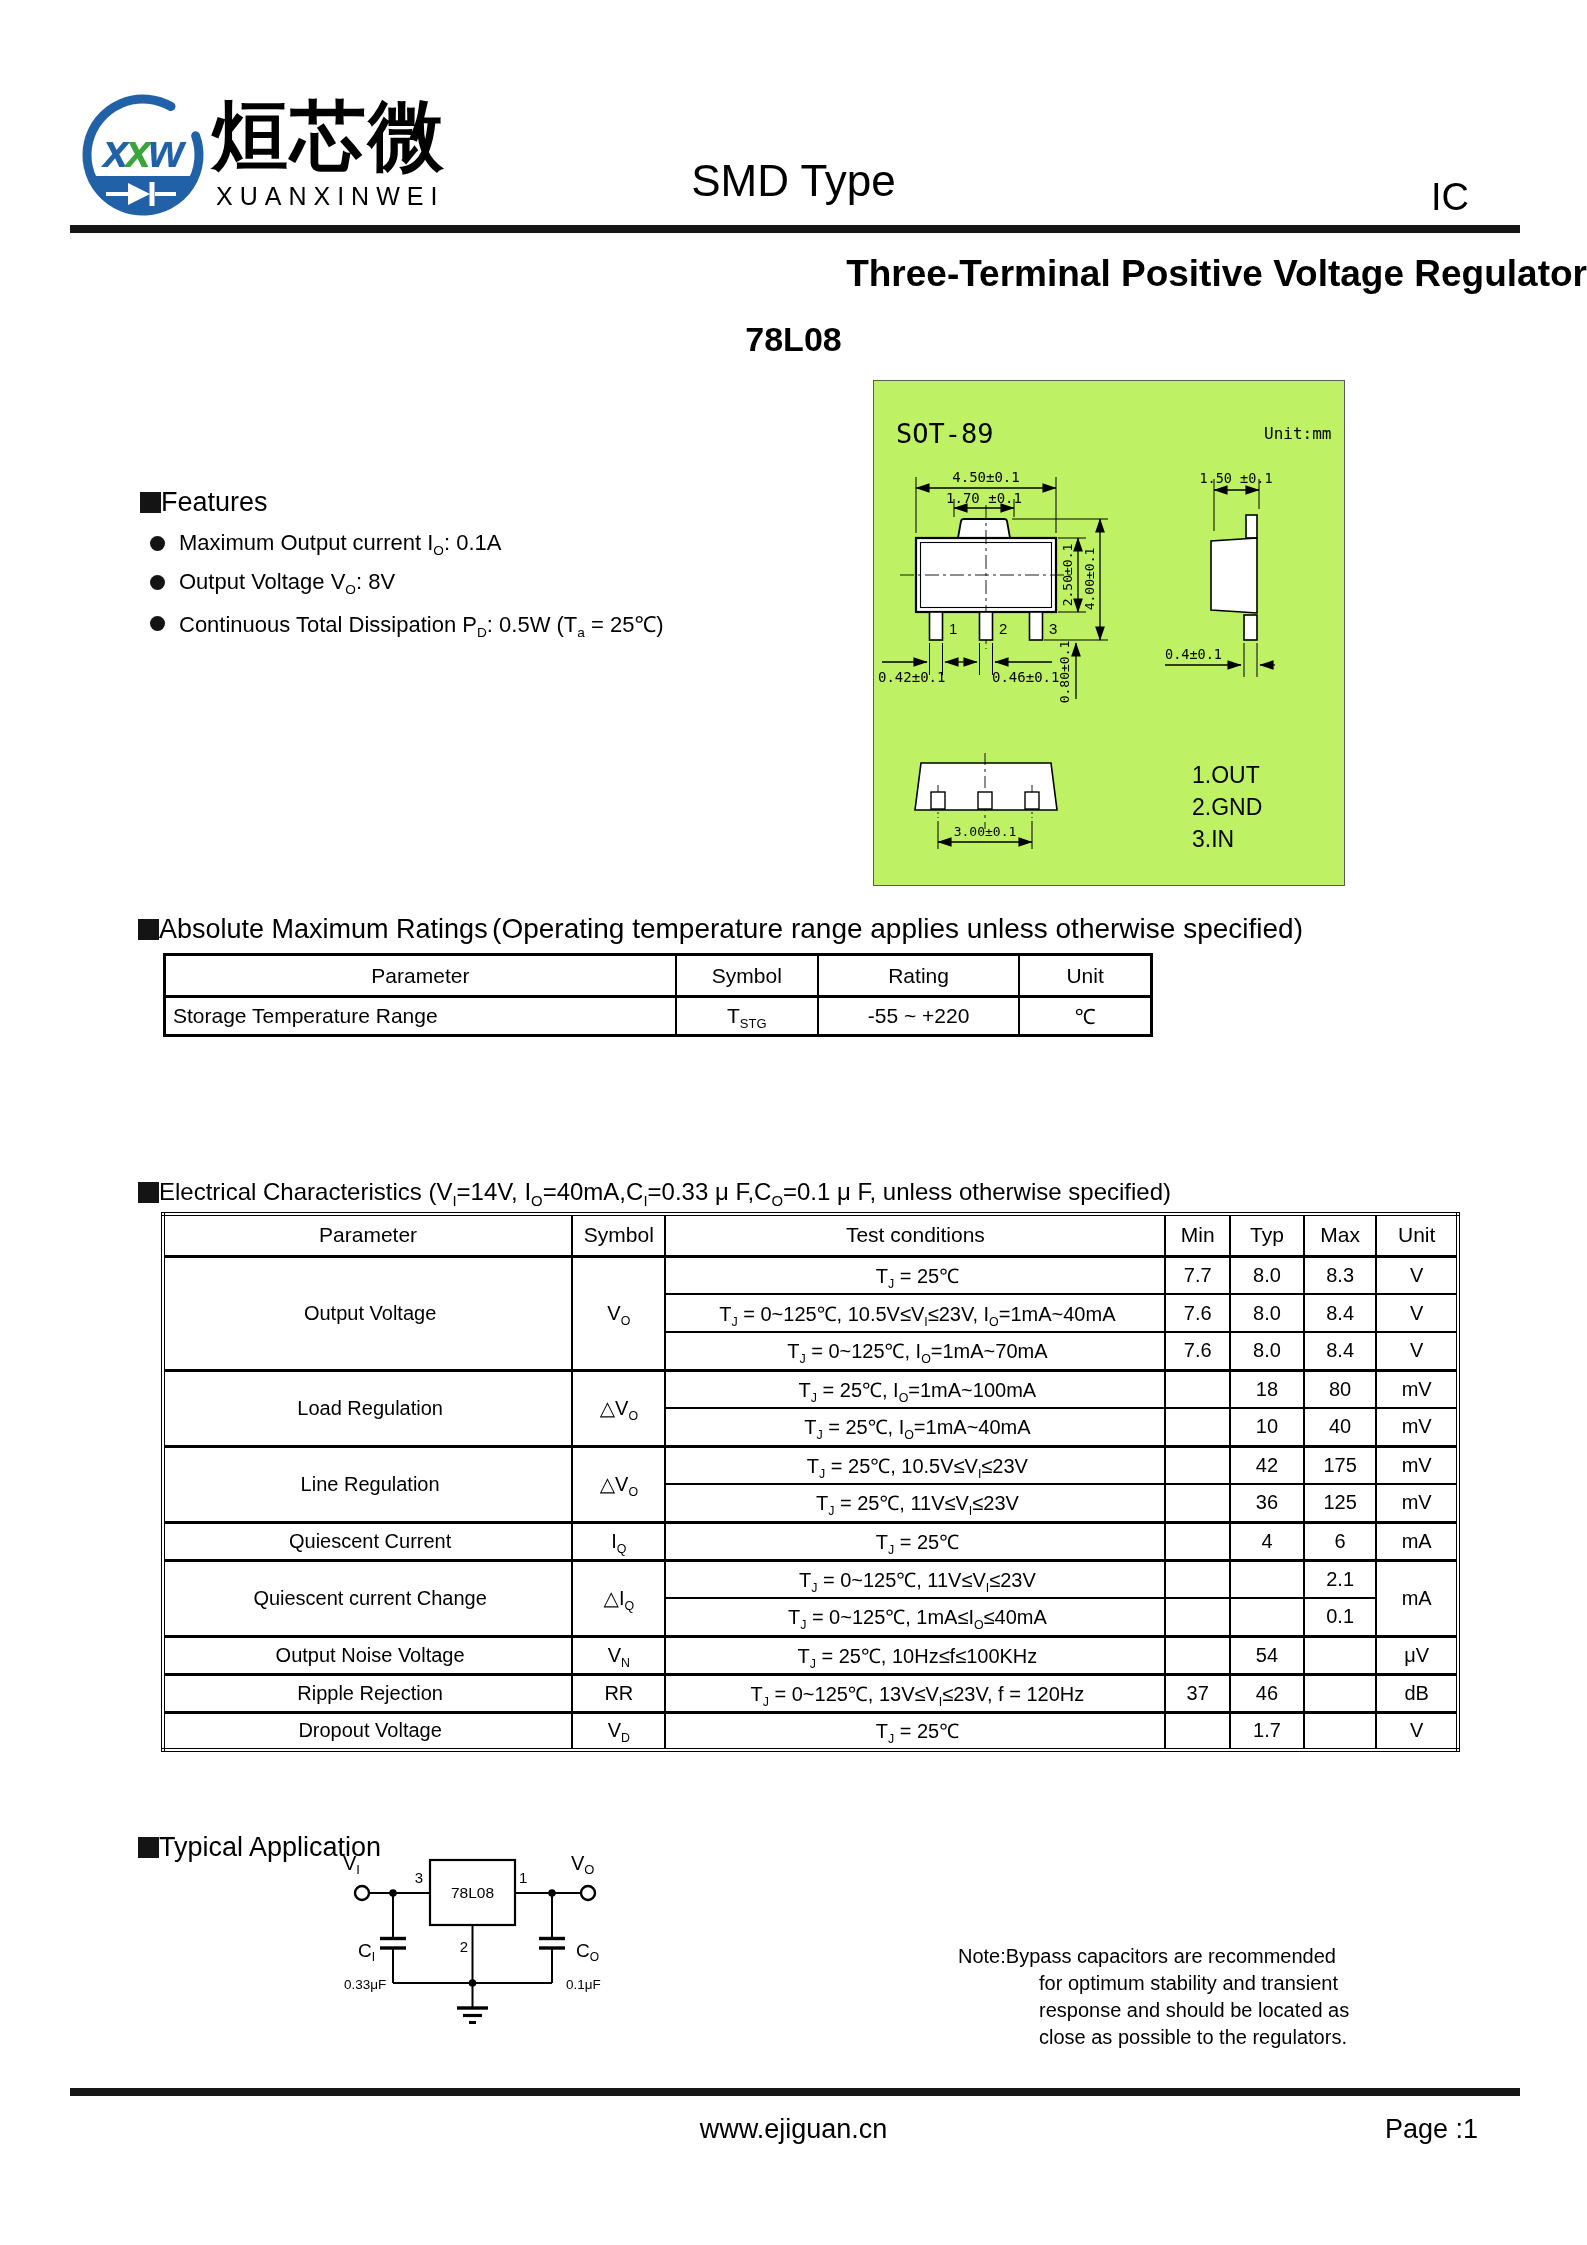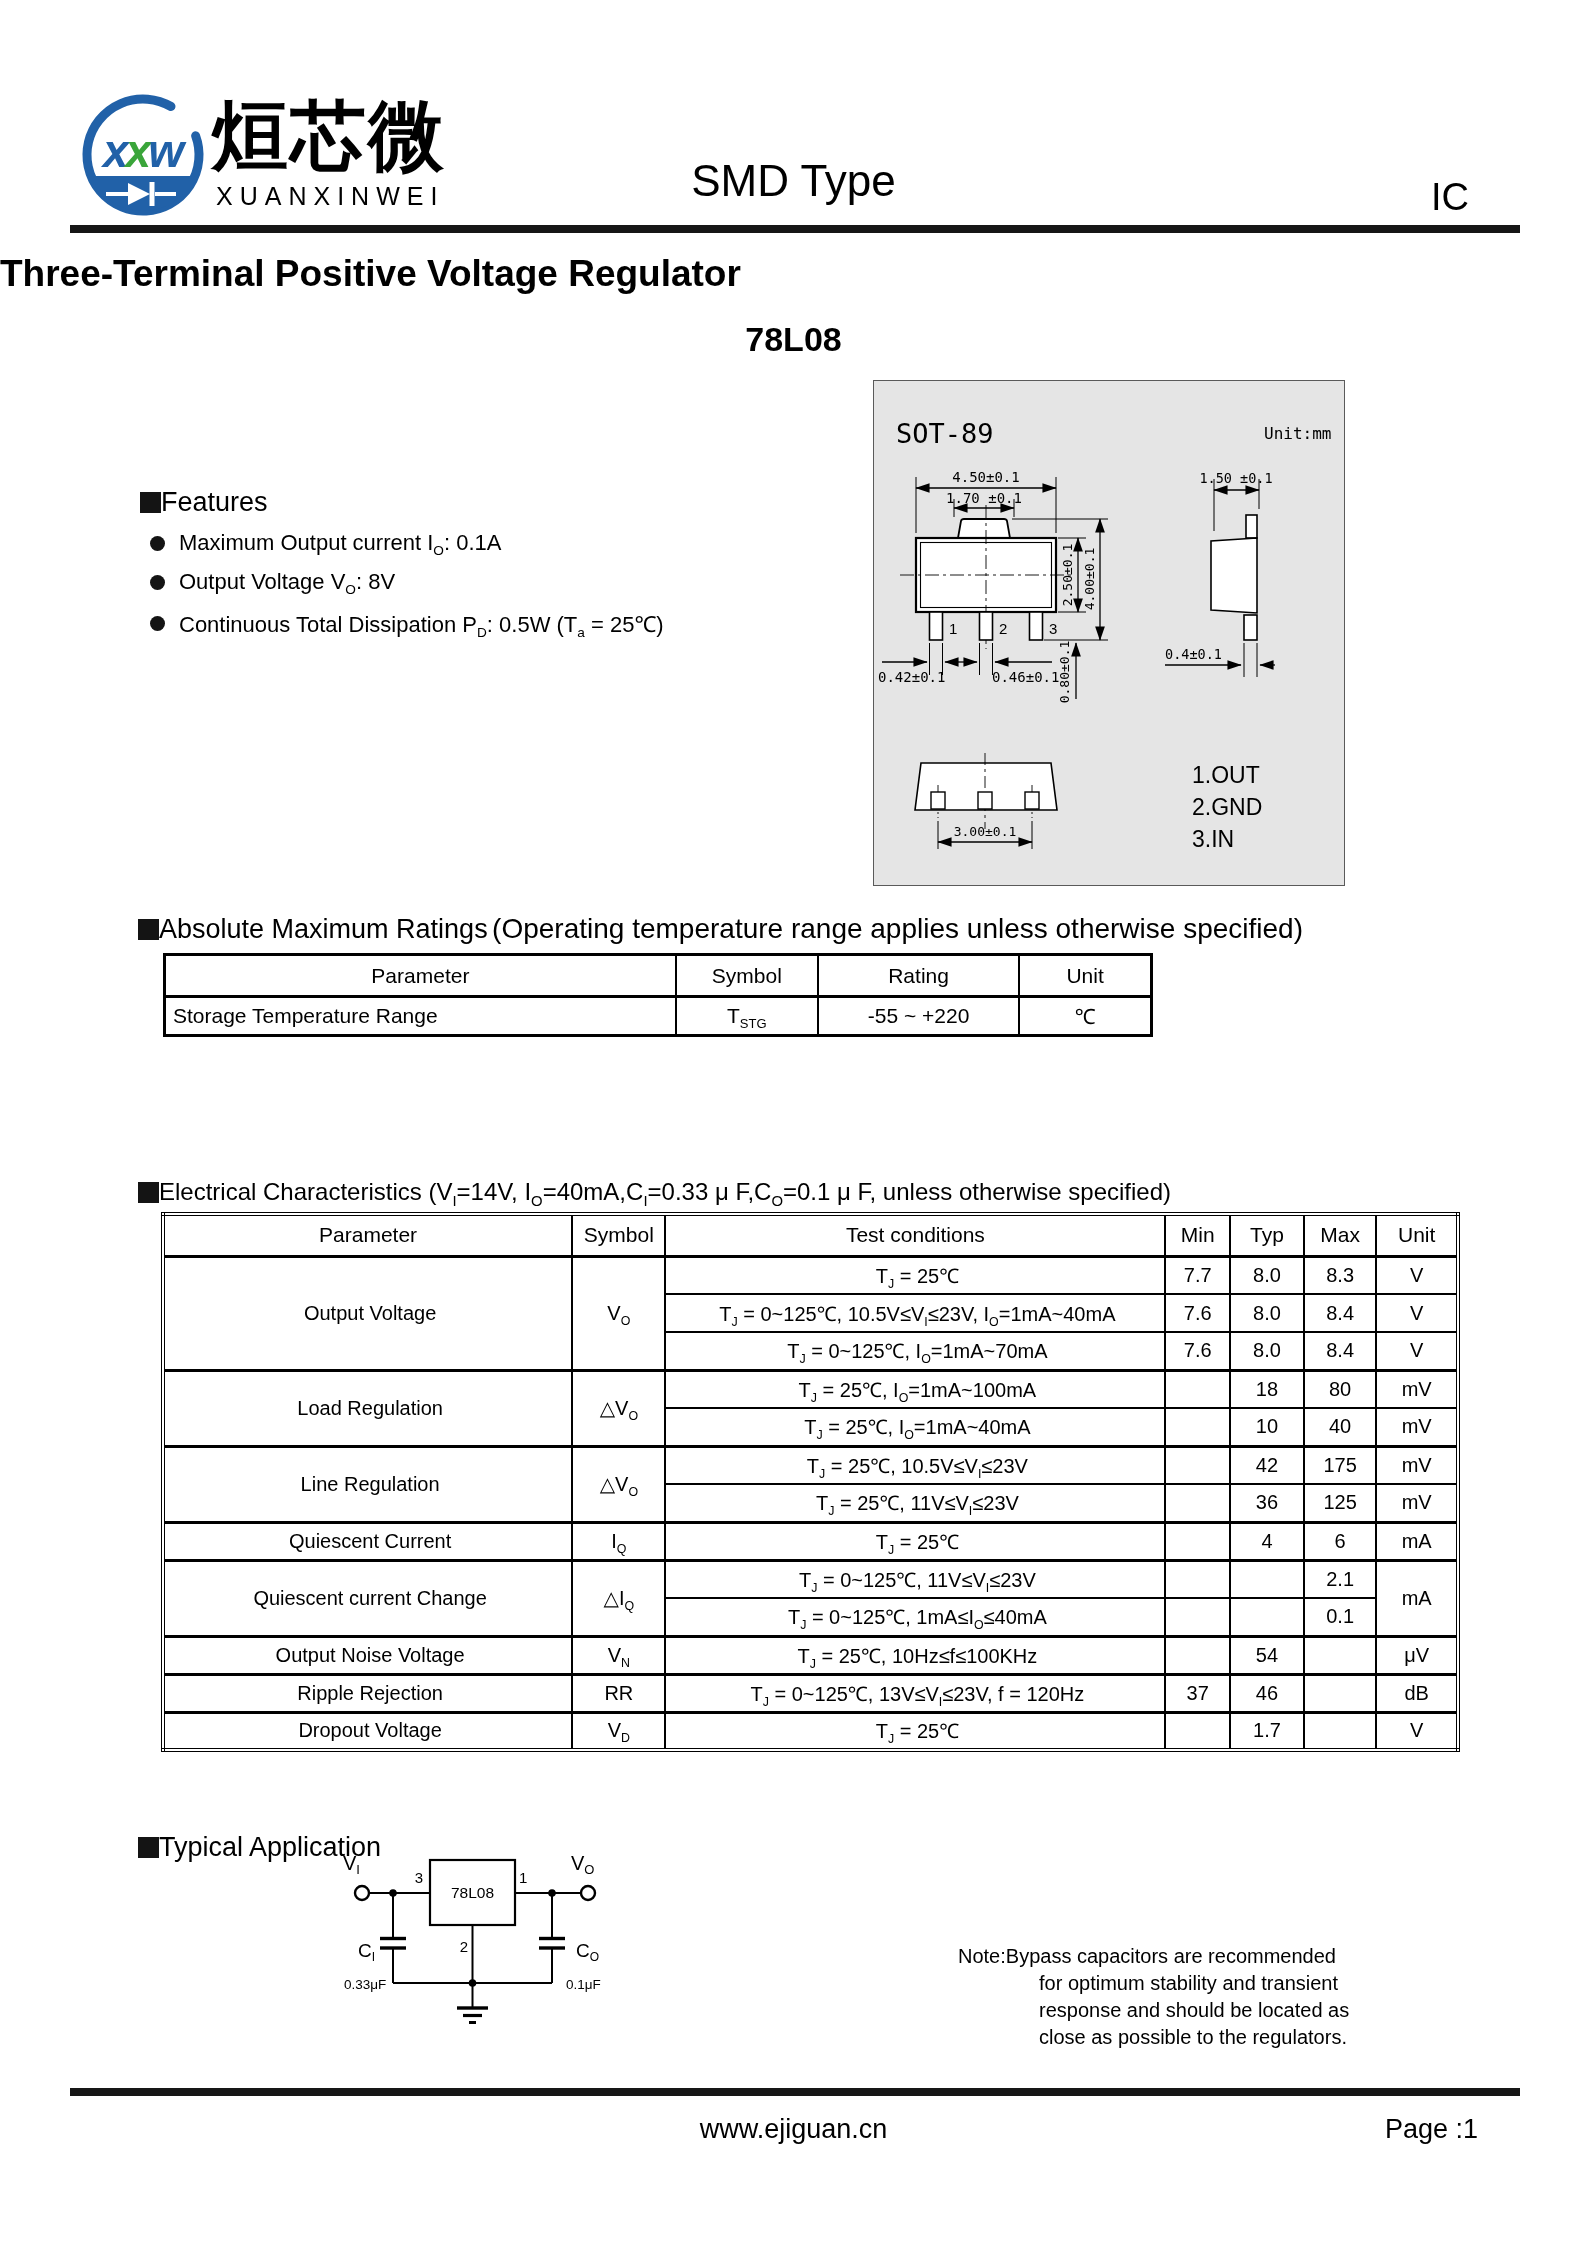--- a/index.html
+++ b/index.html
@@ -9,34 +9,34 @@
   .abs { position:absolute; }
   .rule { position:absolute; left:70px; width:1450px; height:8px; background:#161616; }
 
   
   .brand-cn { position:absolute; left:212px; top:78px; font-size:76px; font-weight:700;
               font-family:"DejaVu Sans",sans-serif; letter-spacing:2px;margin-top:8px; }
   .brand-en { position:absolute; left:216px; top:182px; font-size:25px; letter-spacing:7px; font-weight:400; }
   .doc-type { position:absolute; left:0; right:0; top:156px; text-align:center; font-size:44px; }
   .category { position:absolute; right:118px; top:176px; font-size:38px; }
 
-  .title-main { position:absolute; left:0; right:0; top:253px; text-align:left; font-size:37px; font-weight:700; }
+  .title-main { position:absolute; left:11px; right:0; top:253px; text-align:right; font-size:37px; font-weight:700; }
   .title-part { position:absolute; left:0; right:0; top:320px; text-align:center; font-size:34px; font-weight:700; }
 
   
   .sec-head { position:absolute; display:flex; align-items:center; }
   .sq { width:21px; height:21px; background:#141414; flex:0 0 auto; }
   .h-main { font-size:27px; }
   .h-sub  { font-size:28px; }
   .feat-item { position:absolute; display:flex; align-items:center; gap:14px; font-size:22px; }
   .dot { width:15px; height:15px; border-radius:50%; background:#141414; flex:0 0 auto; }
 
   
   .pkg-box { position:absolute; left:873px; top:380px; width:472px; height:506px;
-             border:1px solid #5a5a5a; background:#e5e5e5; }
+             border:1px solid #5a5a5a; background:#bef264; }
   .pkg-box svg { display:block; }
   .dimtxt { font-family:"DejaVu Sans Mono",monospace; }
 
   
   table { border-collapse:collapse; table-layout:fixed; width:100%; background:#fff; }
   th, td { font-weight:400; overflow:hidden; white-space:nowrap; }
   .tbl-abs { border:3px solid #000; }
   .tbl-abs th, .tbl-abs td { border:2px solid #000; font-size:21px; height:39px; text-align:center; }
   .tbl-abs thead th { height:42px; border-bottom:3px solid #000; }
   .tbl-abs td.pl { text-align:left; padding-left:7px; }

